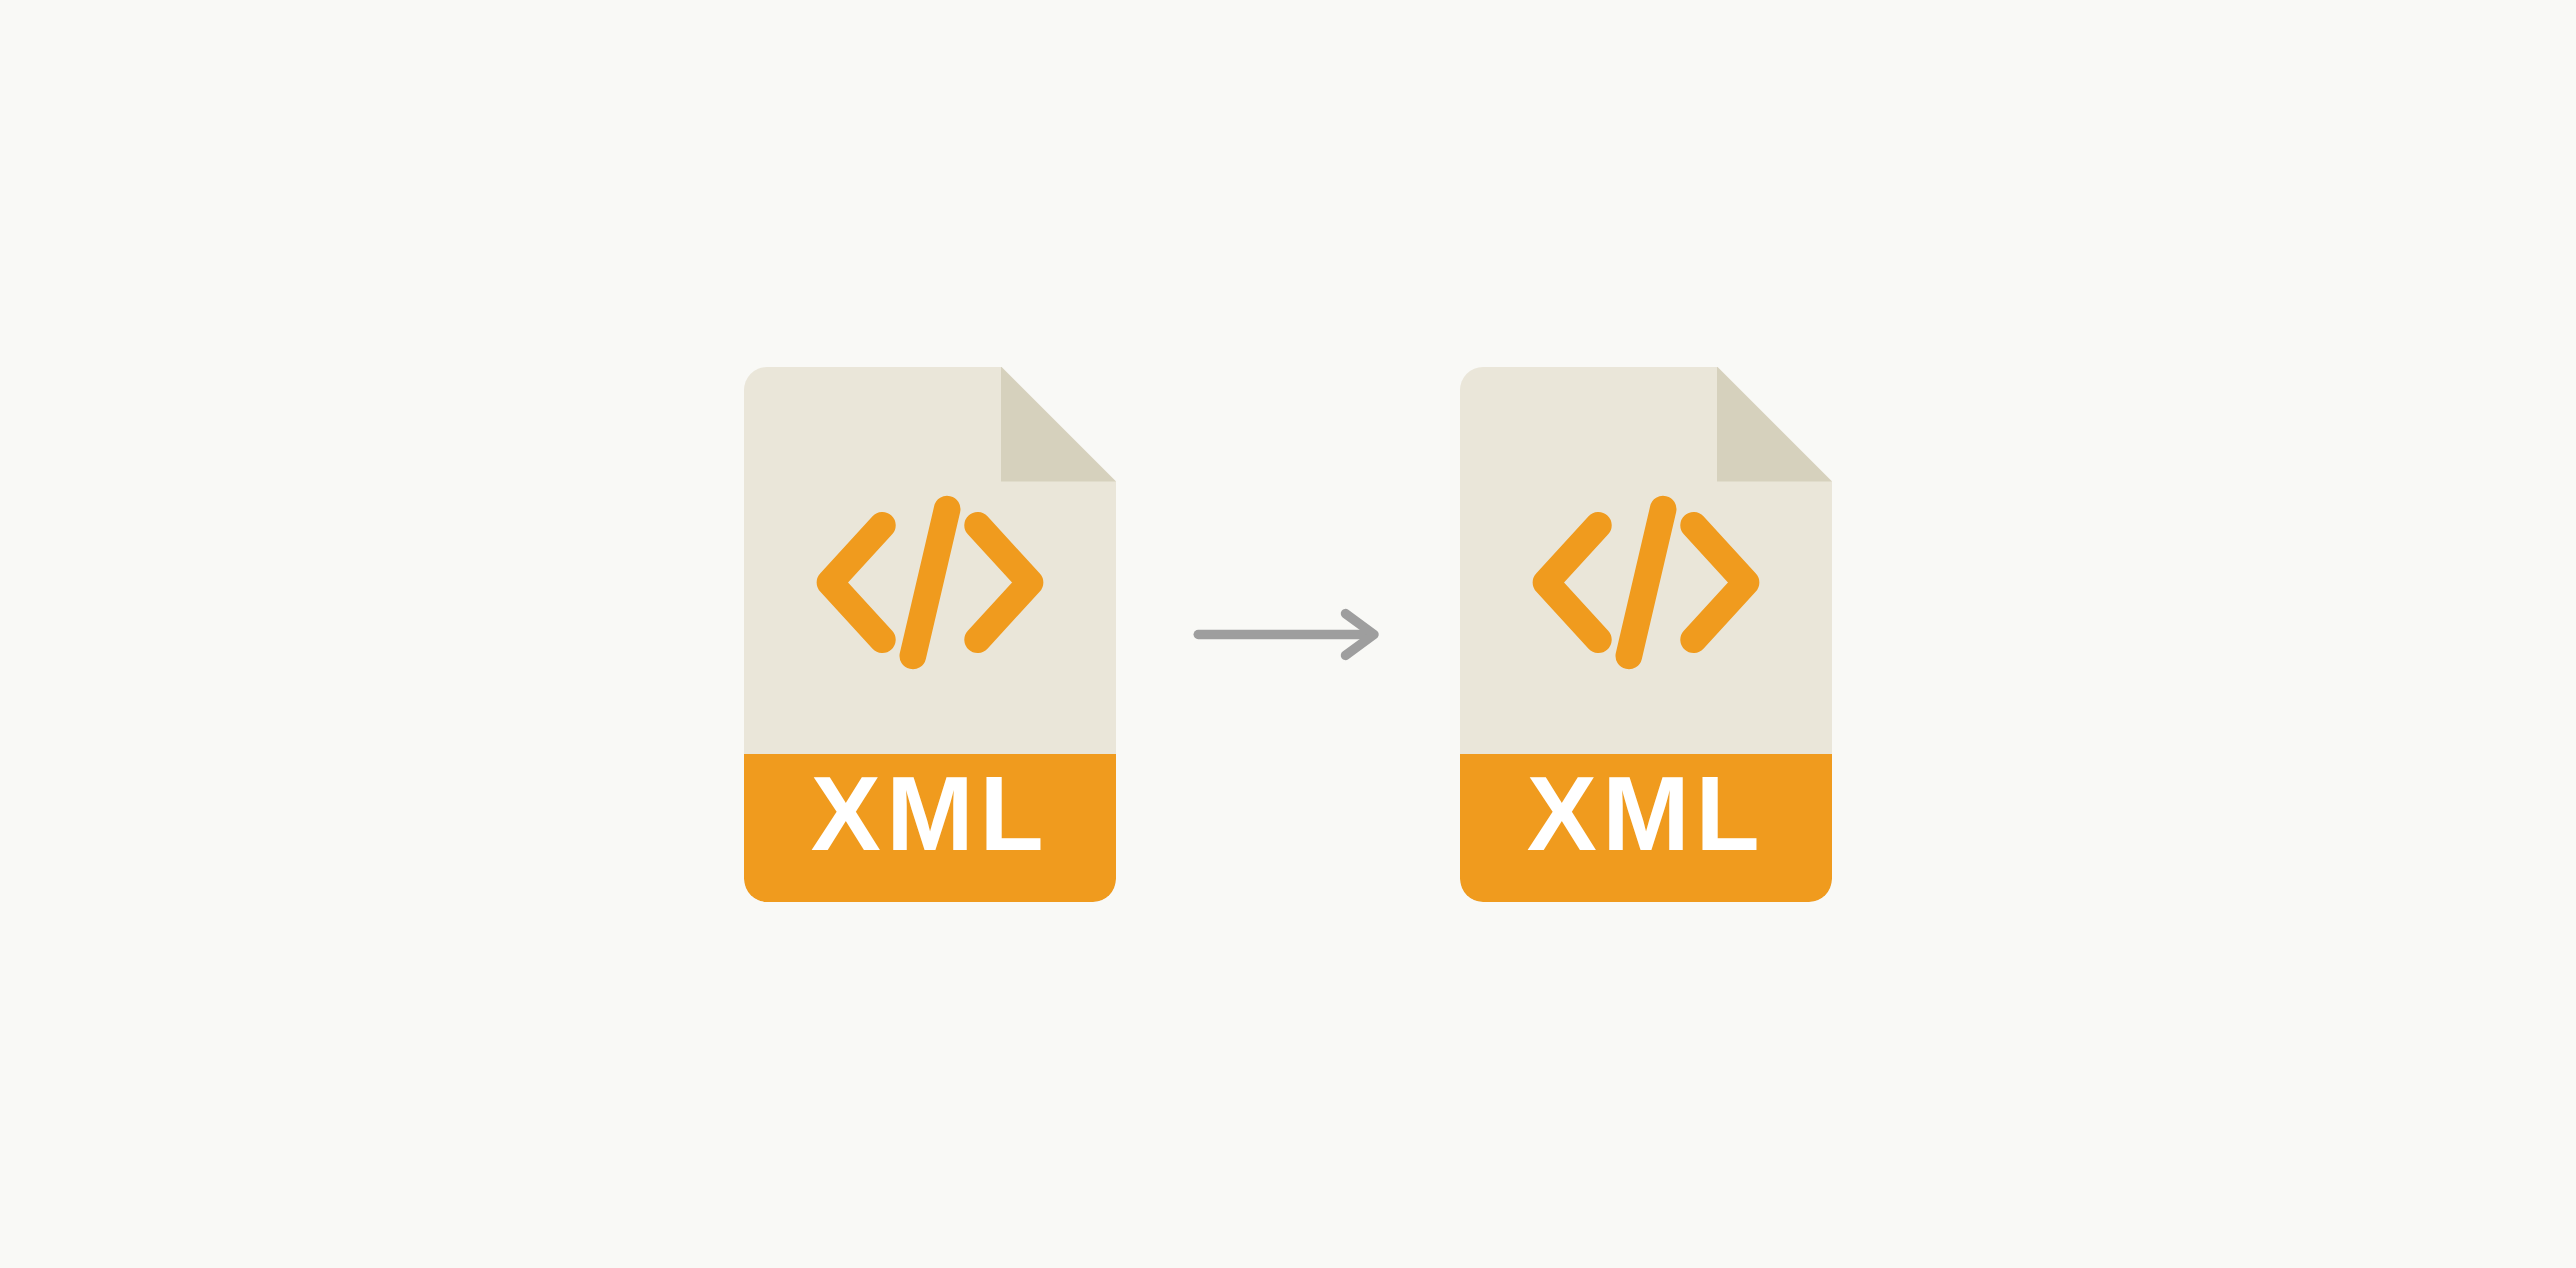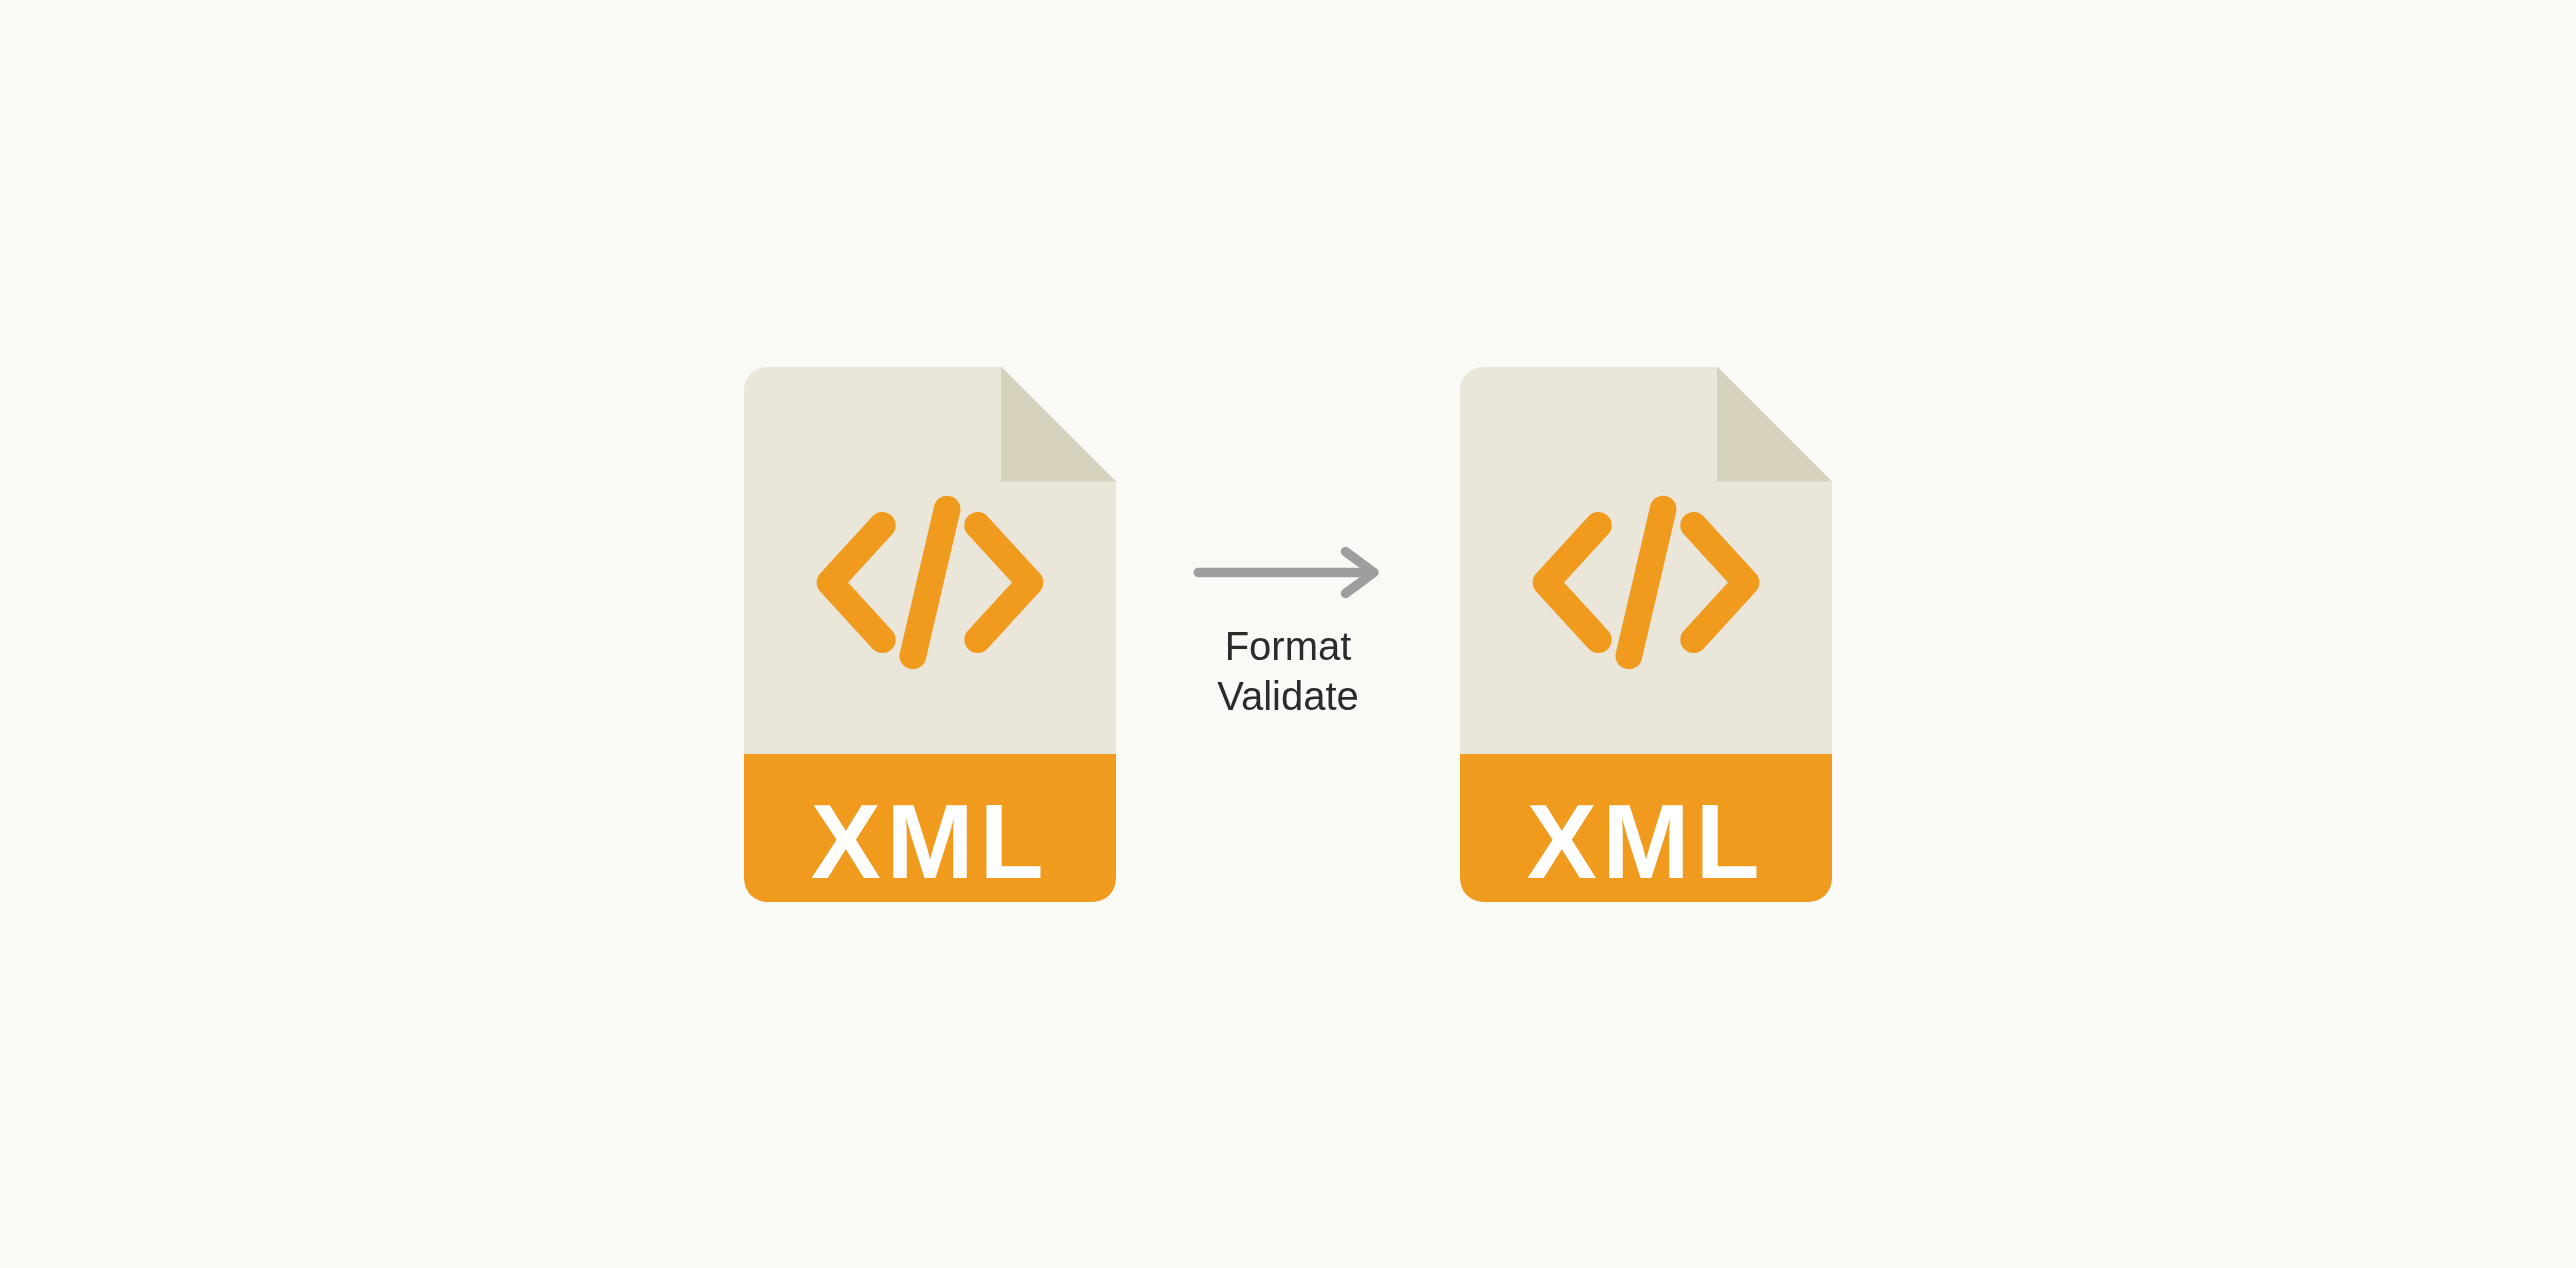--- a/index.html
+++ b/index.html
@@ -55,21 +55,21 @@
   }
   .ext-band {
     position: absolute;
     left: 0;
     right: 0;
     bottom: 0;
     height: 148px;
     background: #f09b1e;
     border-radius: 0 0 23px 23px;
     display: flex;
-    align-items: flex-end;
+    align-items: flex-start;
     justify-content: center;
   }
   .ext-label {
     color: #ffffff;
     font-size: 105px;
     font-weight: 700;
     letter-spacing: 5.7px;
     font-family: "Helvetica Neue", Arial, sans-serif;
   }
   .middle {
@@ -124,24 +124,20 @@
 
   <div class="middle">
     <div class="arrow">
       <svg width="201" height="57" viewBox="0 0 210 60">
         <g fill="none" stroke="#9e9e9e" stroke-width="10" stroke-linecap="round" stroke-linejoin="round">
           <line x1="10" y1="30" x2="190" y2="30"></line>
           <polyline points="165,8 195,30 165,52"></polyline>
         </g>
       </svg>
     </div>
-    <div class="labels">
-      <div class="label-text">Format</div>
-      <div class="label-text">Validate</div>
-    </div>
   </div>
 
   <div class="file-icon">
     <div class="file-body">
       <div class="code-glyph">
         <svg width="248" height="181" viewBox="0 0 260 190">
           <g fill="none" stroke="#f09b1e" stroke-width="28" stroke-linecap="round" stroke-linejoin="round">
             <polyline points="80,35 25,95 80,155"></polyline>
             <polyline points="180,35 235,95 180,155"></polyline>
             <line x1="148" y1="18" x2="112" y2="172"></line>

